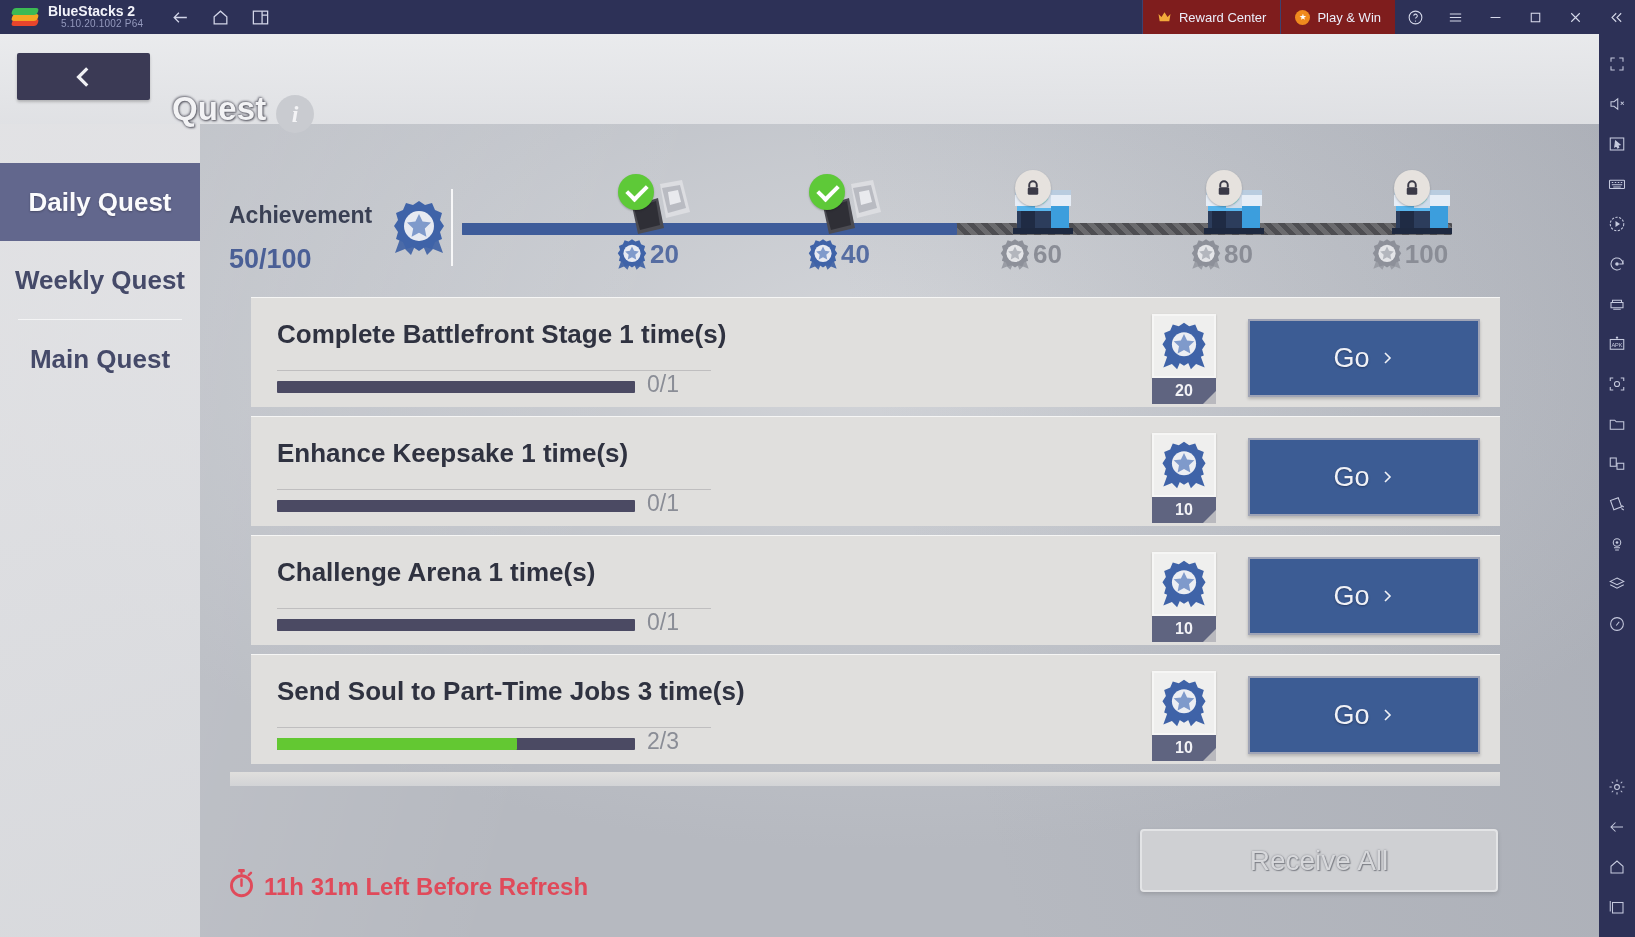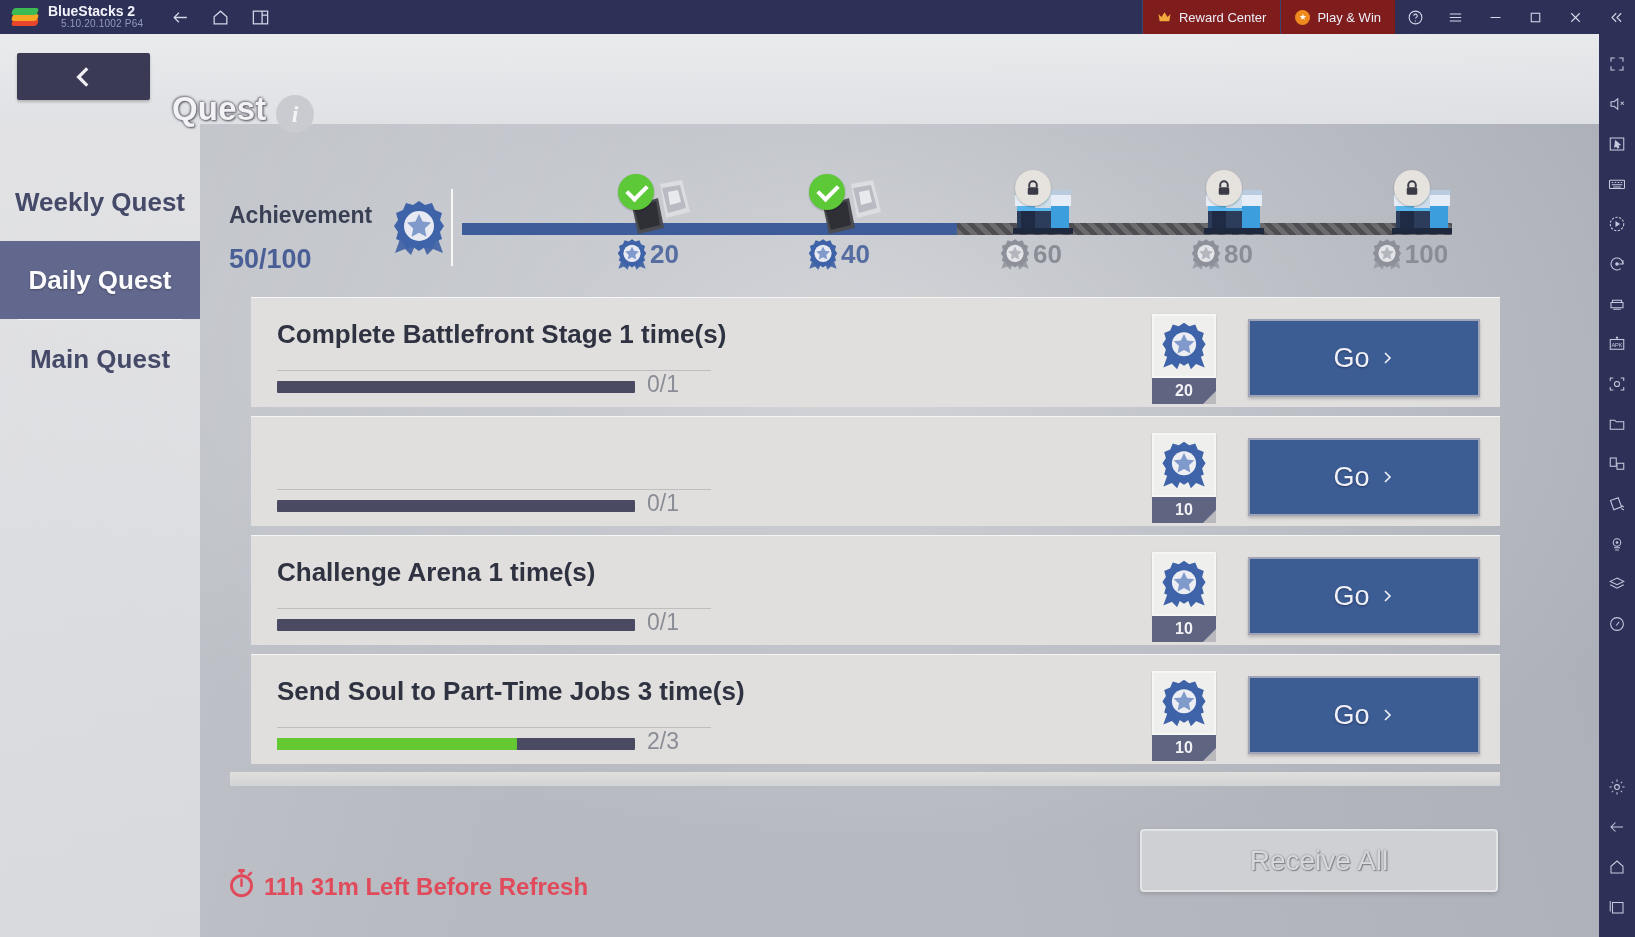--- a/index.html
+++ b/index.html
@@ -305,25 +305,25 @@
     <div class="back-btn">
       <svg viewBox="0 0 24 24">
           <path d="M15 4L7 12l8 8"></path>
         </svg>
     </div>
 
     <div class="quest-title">Quest</div>
     <div class="info-badge">i</div>
 
     <div class="tabs">
+      <div class="tab active">
+        <span>Daily Quest</span>
+      </div>
       <div class="tab">
         <span>Weekly Quest</span>
-      </div>
-      <div class="tab active">
-        <span>Daily Quest</span>
       </div>
       <div class="tab-div"></div>
       <div class="tab">
         <span>Main Quest</span>
       </div>
     </div>
 
     <div class="ach">
       <div class="ach-label">Achievement</div>
       <div class="ach-count">50/100</div>
@@ -530,20 +530,21 @@
         </div>
         <div class="go-btn">
           <span class="go-label">Go</span>
           <svg viewBox="0 0 24 24">
               <path d="M8 4l8 8-8 8"></path>
             </svg>
         </div>
       </div>
 
       <div class="row">
+        <div class="row-title">Enhance Keepsake 1 time(s)</div>
         <div class="row-hr"></div>
         <div class="bar-wrap">
           <div class="bar-fill" style="width: 0%;"></div>
         </div>
         <div class="bar-text">0/1</div>
         <div class="reward">
           <div class="reward-icon">
             <svg width="46" height="50" viewBox="0 0 52 58">
               <path d="M7 40 L2 54 L12 50 L18 56 L24 42Z" fill="#3f63a8"></path>
               <path d="M45 40 L50 54 L40 50 L34 56 L28 42Z" fill="#3f63a8"></path>

